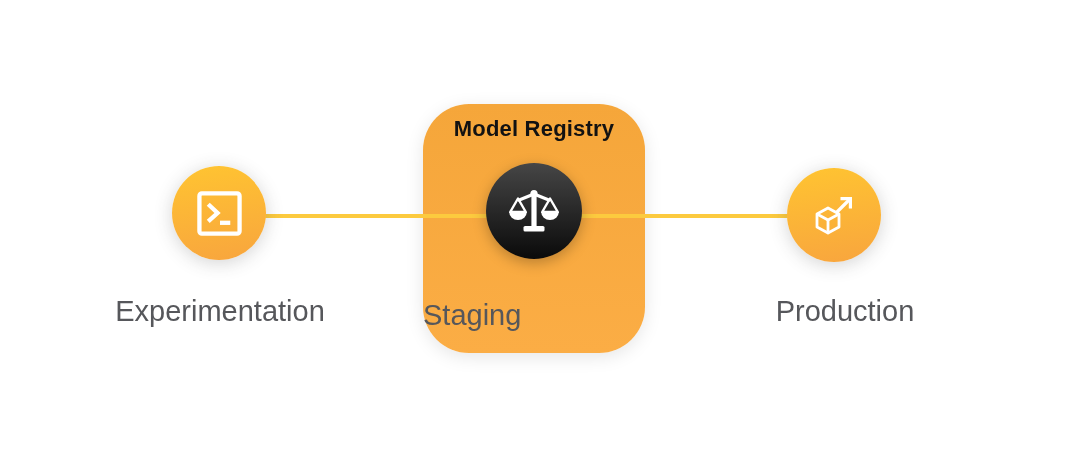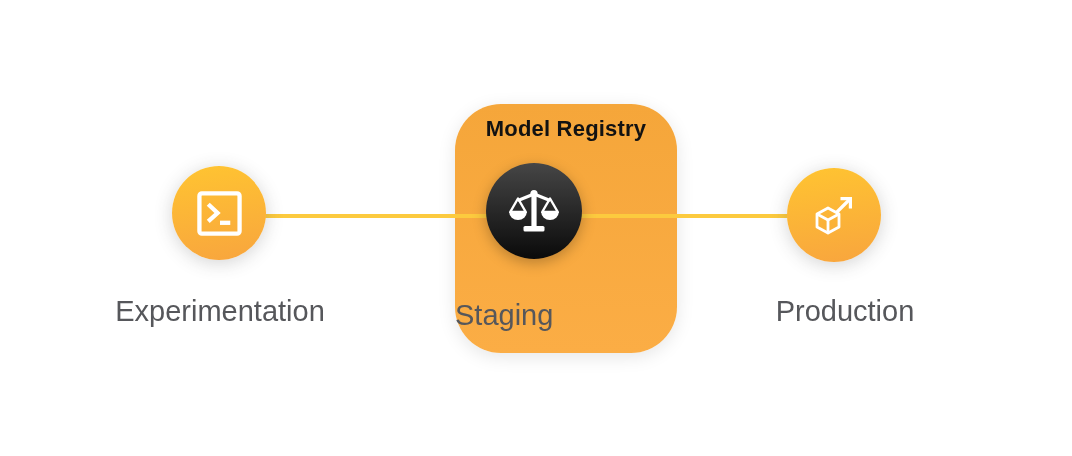--- a/index.html
+++ b/index.html
@@ -29,21 +29,20 @@
   
   .card {
     position: absolute;
     left: 423px;
     top: 104px;
     width: 222px;
     height: 249px;
     border-radius: 46px;
     background: linear-gradient(180deg, var(--card-top) 0%, var(--card-bottom) 100%);
     box-shadow: 0 4px 18px rgba(0,0,0,0.10);
-    margin-left: 32px;
   }
   .card-title {
     position: absolute;
     top: 12px;
     left: 0;
     width: 100%;
     text-align: center;
     font-size: 22px;
     font-weight: 600;
     letter-spacing: 0.2px;

